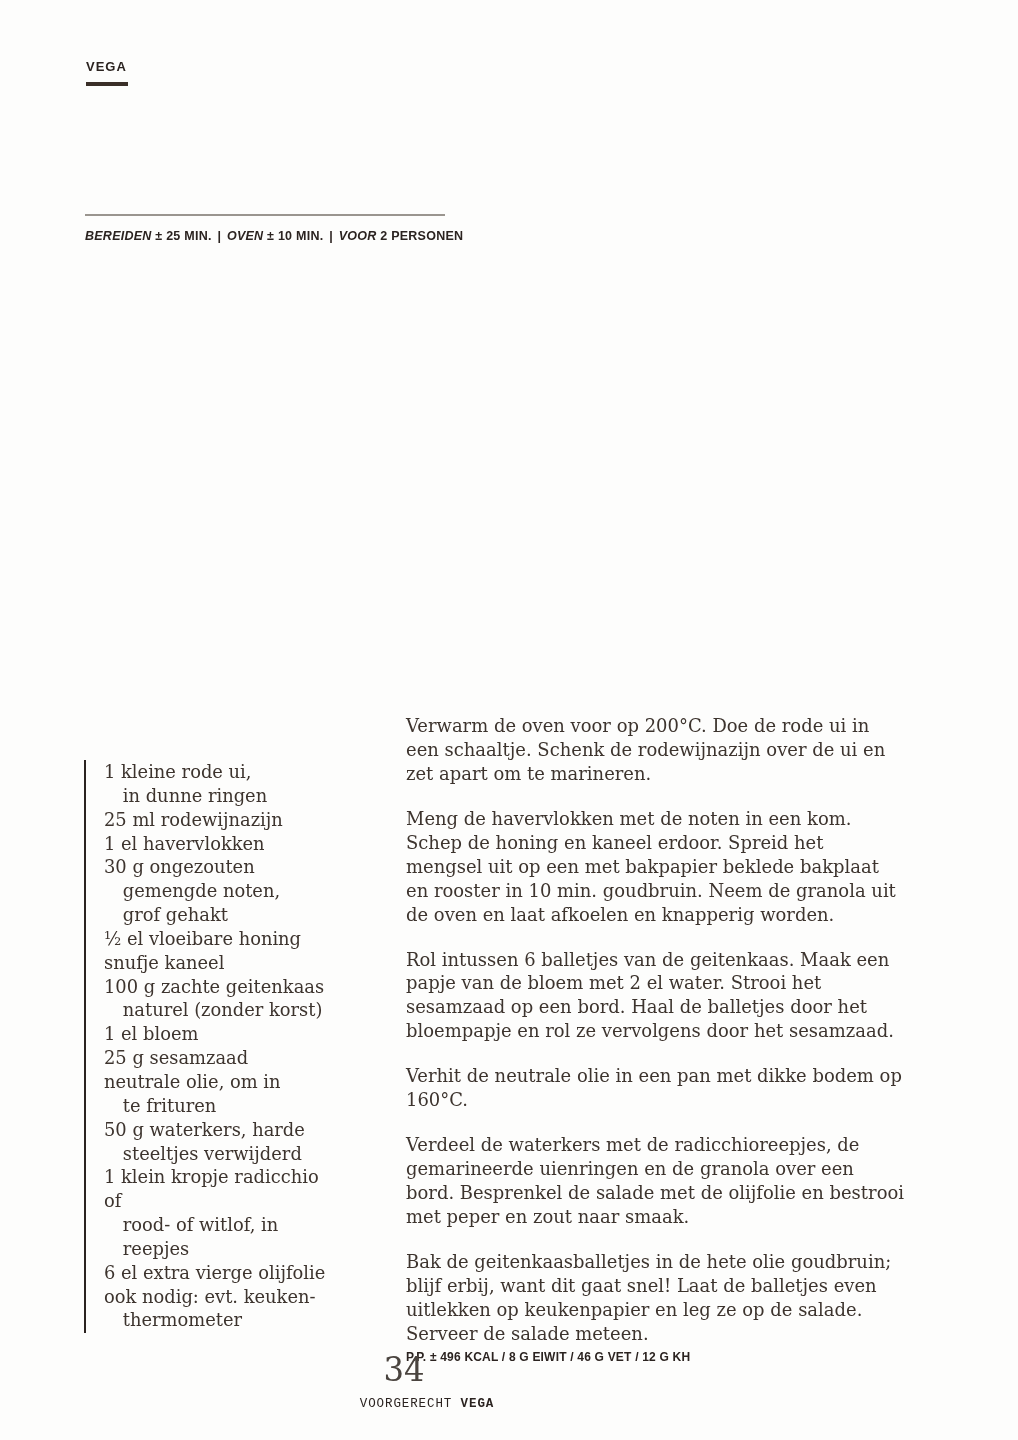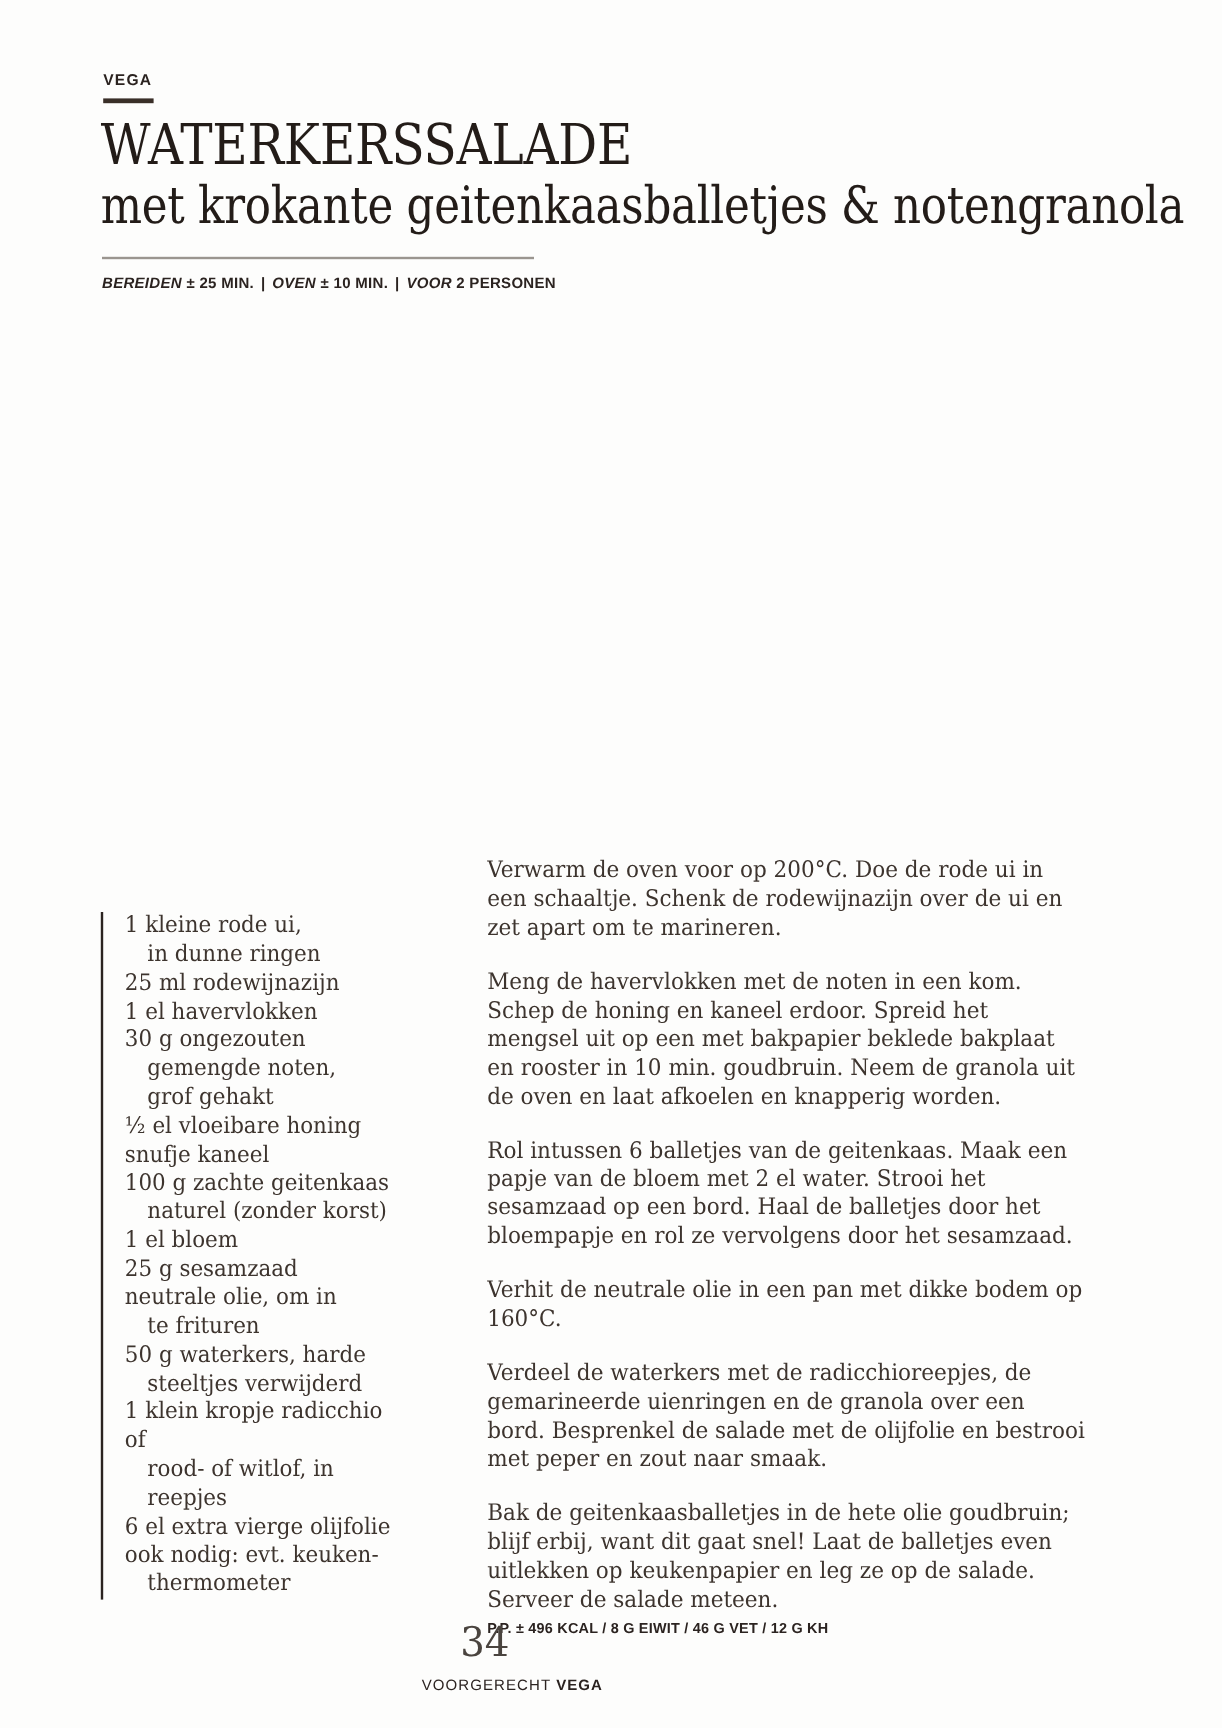--- a/index.html
+++ b/index.html
@@ -190,45 +190,41 @@
   }
   .folio {
     font-family: "DejaVu Serif", "Liberation Serif", serif;
     font-size: 34px;
     font-weight: 300;
     color: #4a443f;
     line-height: 1;
     transform: scaleX(0.95);
   }
   .footer-label {
-    font-family: Liberation Sans, sans-serif;
+    font-family: Liberation Mono, monospace;
     font-size: 12.5px;
     letter-spacing: 0.9px;
     color: #2b2320;
     margin-top: 11px;
     padding-left: 46px;
   }
   .footer-label .strong {
     font-weight: bold;
   }
 </style>
 </head>
 <body>
 
 <div class="page">
 
   <div class="kicker-wrap">
     <div class="kicker">VEGA</div>
     <div class="kicker-rule"></div>
   </div>
 
-  <div class="title-block">
-    <div class="title-line1">WATERKERSSALADE</div>
-    <div class="title-line2">met krokante geitenkaasballetjes &amp; notengranola</div>
-  </div>
 
   <div class="head-rule"></div>
 
   <div class="meta">
     <span class="lbl">BEREIDEN</span>
     <span class="val">± 25 MIN.</span>
     <span class="sep">|</span>
     <span class="lbl">OVEN</span>
     <span class="val">± 10 MIN.</span>
     <span class="sep">|</span>

